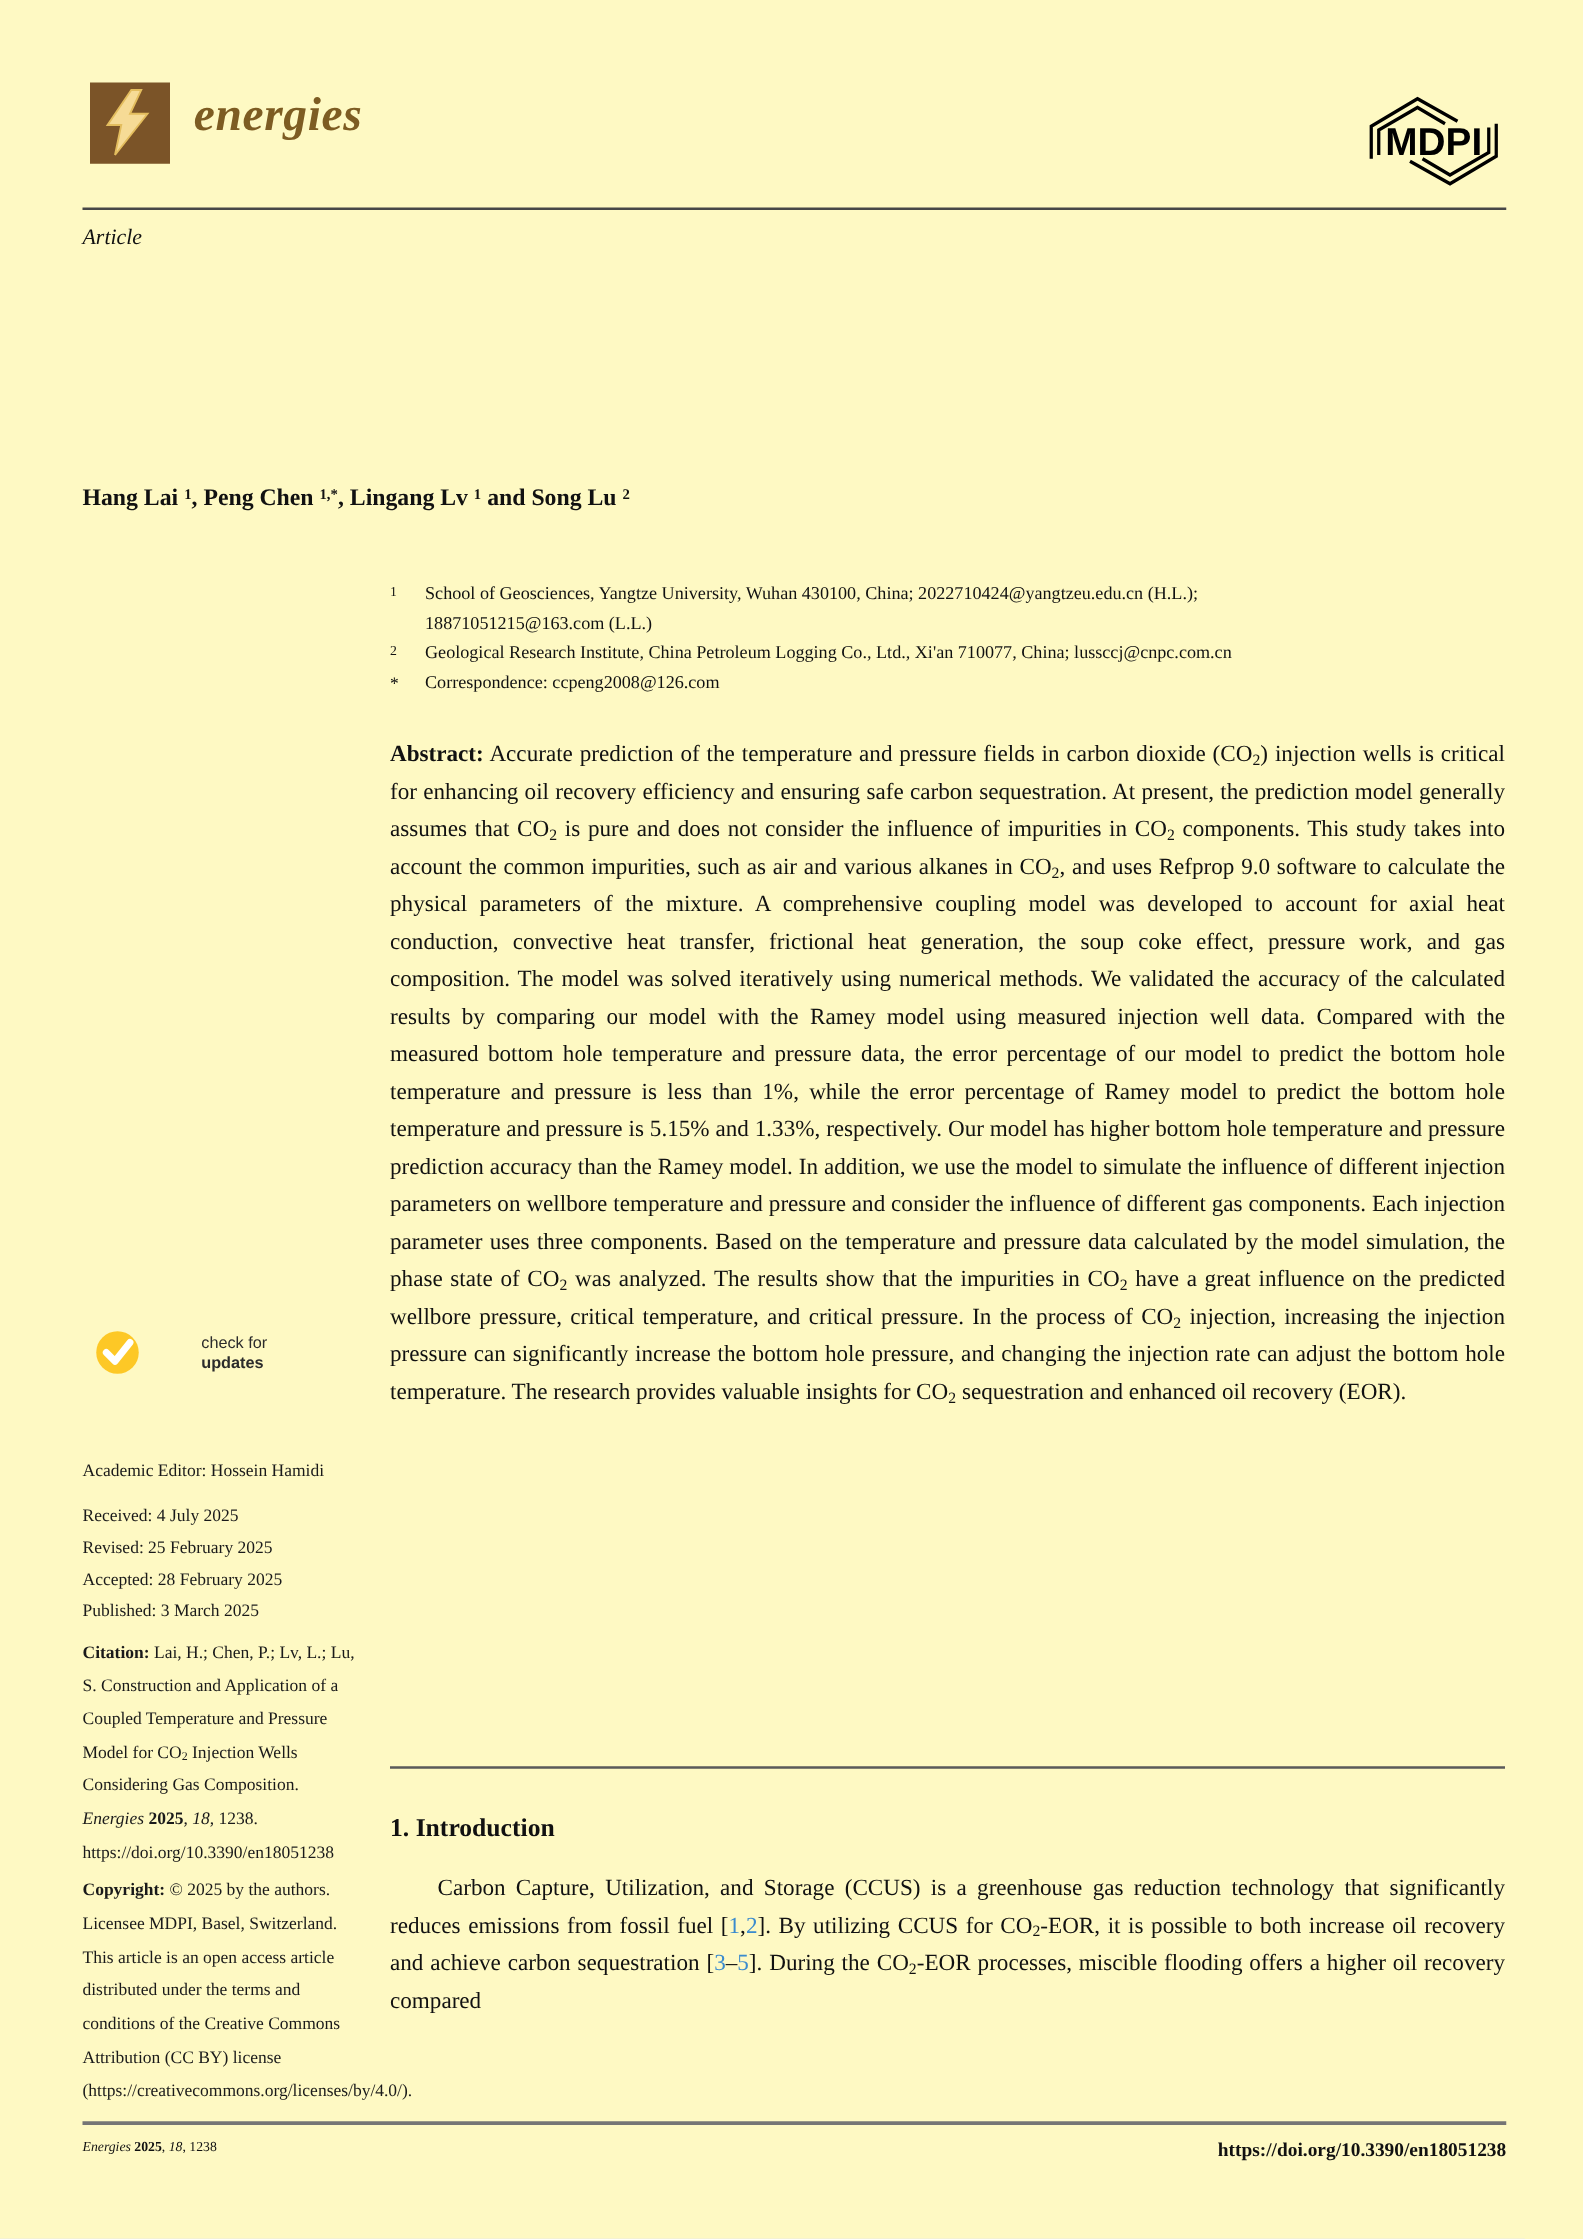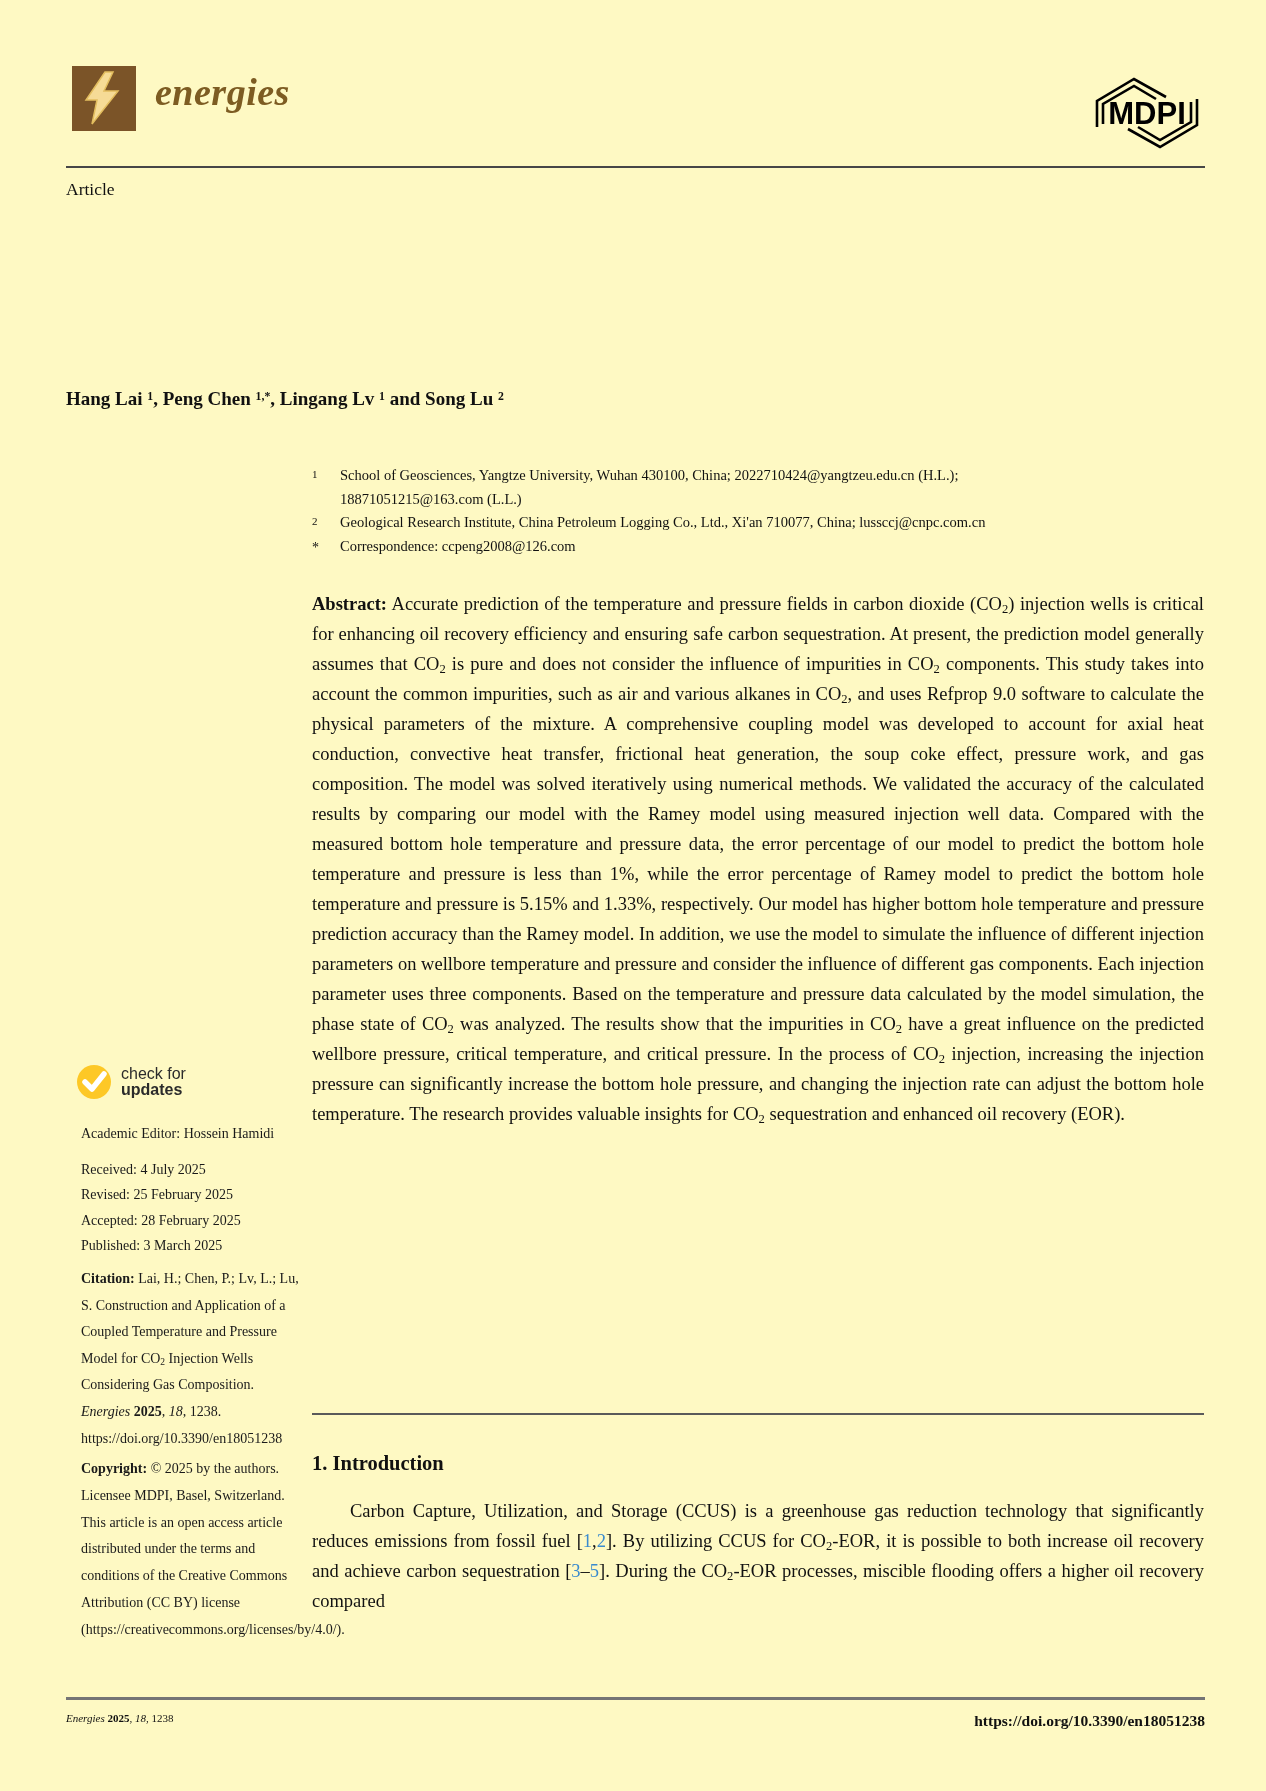--- a/index.html
+++ b/index.html
@@ -13,21 +13,21 @@
   .logo-box{position:absolute; left:72px; top:66px; width:64px; height:65px; background:#7b5428;}
   .logo-box svg{display:block;}
   .wordmark{
     position:absolute; left:155px; top:70px;
     font-style:italic; font-weight:600; font-size:38px; color:#7d5c22;
     letter-spacing:.5px;
   }
   .mdpi{position:absolute; left:1088px; top:76px; width:118px; height:74px;}
   .hdr-rule{position:absolute; left:66px; top:166px; width:1139px; height:2px; background:#474747;}
   
-  .article-type{position:absolute; left:66px; top:179px; font-size:17.5px;}
+  .article-type{position:absolute; left:66px; top:179px; font-style:italic; font-size:17.5px;}
   .title{
     position:absolute; left:66px; top:205px; width:1090px;
     font-size:33px; font-weight:700; line-height:43.5px; letter-spacing:-.2px;
   }
   .authors{position:absolute; left:66px; top:388px; font-size:19px; font-weight:700;}
   
   .affils{position:absolute; left:312px; top:464px; width:800px; font-size:14.5px; line-height:23.5px;}
   .affil-row{display:flex;}
   .affil-marker{width:28px; flex:0 0 28px; font-size:11px; position:relative; top:-1px;}
   .affil-text{width:760px;}
@@ -35,23 +35,23 @@
   .abstract{position:absolute; left:312px; top:589px; width:892px;
     font-size:18.5px; line-height:30px; text-align:justify;}
   .keywords{position:absolute; left:312px; top:1329px; width:892px;
     font-size:18.5px; line-height:30px; text-align:justify;}
   .mid-rule{position:absolute; left:312px; top:1413px; width:892px; height:1.5px; background:#5a5a5a;}
   .intro-h{position:absolute; left:312px; top:1452px; font-size:20.5px; font-weight:700;}
   .intro-p{position:absolute; left:312px; top:1496px; width:892px;
     font-size:18.5px; line-height:30px; text-align:justify; text-indent:38px;}
   
   .badge{position:absolute; left:76px; top:1064px; display:flex; align-items:center; gap:9px; cursor:pointer;}
-  .badge-text{font-family:"Liberation Sans",sans-serif; font-size:16px; line-height:16px; color:#2b2b2b;}
+  .badge-text{font-family:"Liberation Sans",sans-serif; font-size:13px; line-height:16px; color:#2b2b2b;margin-left:40px;}
   .badge-text .b2{font-weight:700;}
-  .side{position:absolute; left:81px; width:220px; font-size:14px; color:#1a1a1a;}
+  .side{position:absolute; left:66px; width:220px; font-size:14px; color:#1a1a1a;margin-top:44px;}
   .editor{top:1121px; line-height:25px;}
   .dates{top:1157px; line-height:25.4px;}
   .cite{top:1266px; width:219px; line-height:26.6px;}
   .copyr{top:1456px; width:219px; line-height:26.8px;}
   
   .ftr-rule{position:absolute; left:66px; top:1697px; width:1139px; height:3px; background:#757575;}
   .ftr-left{position:absolute; left:66px; top:1712px; font-size:11px;}
   .ftr-right{position:absolute; right:61px; top:1712px; font-size:15.5px;font-weight:bold;}
   
   .sb{font-size:68%; position:relative; top:.22em; line-height:0;}

